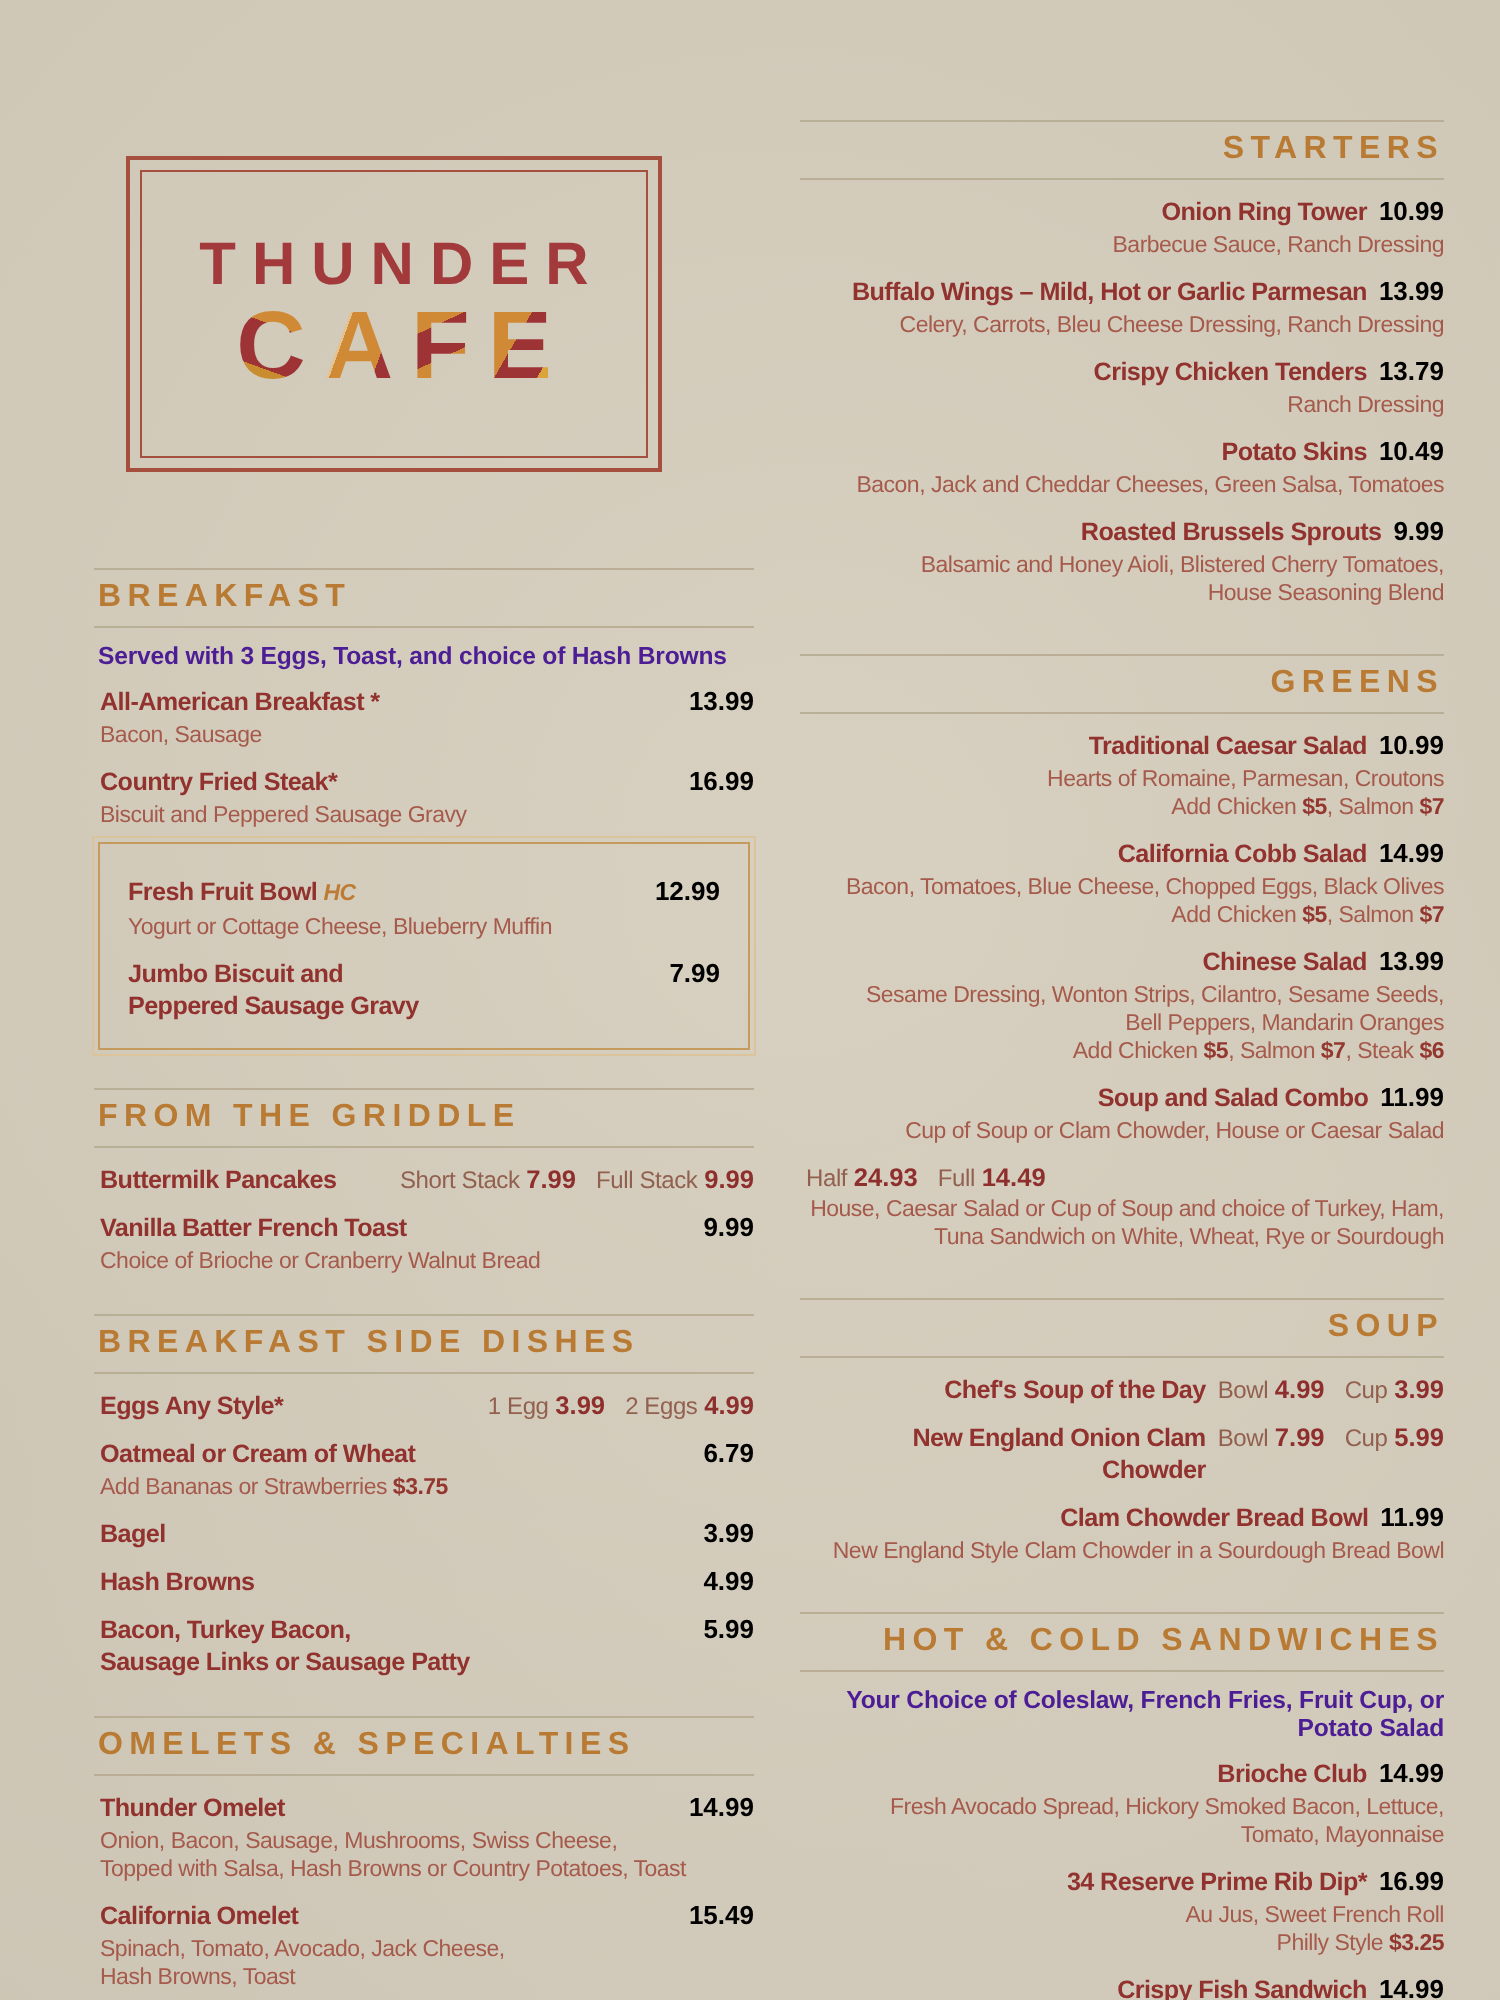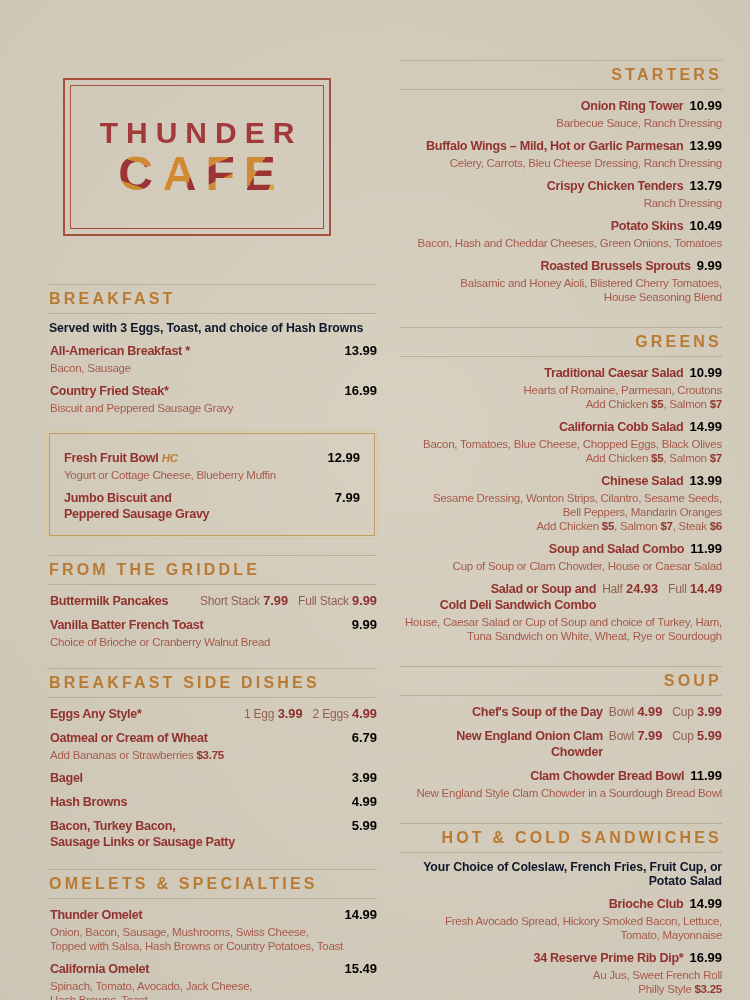--- a/index.html
+++ b/index.html
@@ -26,35 +26,35 @@
   .cl3{background-image:linear-gradient(120deg,#d08a35 38%,#9e3336 38% 68%,#daa33c 68%);}
   .cafe-letter{-webkit-text-fill-color:transparent;}
 
   
   .section{margin-top:19px;}
   #col-right .section{margin-top:23px;text-align:right;}
   #col-left .section.first{margin-top:48px;}
   #col-right .section.first{margin-top:0;}
   .rule{height:1px;background:#b5a98f;opacity:0.85;}
   .sec-title{font-size:16px;font-weight:bold;letter-spacing:3.2px;color:#b97a33;padding:5px 0 5px 2px;}
-  .sec-note{font-size:12.3px;font-weight:bold;color:#0f172a;margin:7px 0 0 2px;letter-spacing:-0.1px;}
+  .sec-note{font-size:12.3px;font-weight:bold;color:#4c1d95;margin:7px 0 0 2px;letter-spacing:-0.1px;}
 
   .item{margin-top:8px;padding-left:3px;}
   .row{display:flex;align-items:flex-start;}
   .name{flex:1;font-size:12.6px;font-weight:bold;line-height:16px;color:#92322f;letter-spacing:-0.3px;padding-right:6px;}
   .suffix{font-style:italic;font-weight:bold;color:#bd7c36;font-size:11.5px;}
   .price{font-size:13px;font-weight:bold;color:#000000;white-space:nowrap;}
   .pparts{white-space:nowrap;font-size:12px;}
   .plabel{color:#92604f;font-weight:normal;letter-spacing:-0.2px;}
   .pval{color:#8e2f2d;font-weight:bold;font-size:12.8px;}
   .pgroup + .pgroup{margin-left:10px;}
   .desc{font-size:11.5px;line-height:14px;color:#a65a4b;margin-top:2px;letter-spacing:-0.25px;}
   .desc b{color:#93372f;}
 
-  .box{border:1px solid #c49a5d;outline:1px solid #d9c49c;outline-offset:2px;margin:18px 2px 10px 2px;padding:8px 14px 13px 14px;}
+  .box{border:1px solid #c49a5d;outline:1px solid #d9c49c;outline-offset:2px;margin:6px 2px 10px 2px;padding:8px 14px 13px 14px;}
   .box .item{padding-left:0;}
 </style>
 </head>
 <body>
 
 <div class="col" id="col-left">
   <div class="logo-box">
     <div class="logo-inner">
       <div class="logo-line1">THUNDER</div>
       <div class="logo-line2" id="logo-cafe"><span class="cafe-letter cl0">C</span><span class="cafe-letter cl1">A</span><span class="cafe-letter cl2">F</span><span class="cafe-letter cl3">E</span></div>
@@ -194,21 +194,21 @@
           <span class="name">Crispy Chicken Tenders</span>
           <span class="price">13.79</span>
         </div>
         <div class="desc">Ranch Dressing</div>
       </div>
       <div class="item">
         <div class="row">
           <span class="name">Potato Skins</span>
           <span class="price">10.49</span>
         </div>
-        <div class="desc">Bacon, Hash and Cheddar Cheeses, Green Onions, Tomatoes</div>
+        <div class="desc">Bacon, Jack and Cheddar Cheeses, Green Salsa, Tomatoes</div>
       </div>
       <div class="item">
         <div class="row">
           <span class="name">Roasted Brussels Sprouts</span>
           <span class="price">9.99</span>
         </div>
         <div class="desc">Balsamic and Honey Aioli, Blistered Cherry Tomatoes,<br>House Seasoning Blend</div>
       </div>
     </div>
     <div class="section">
@@ -238,21 +238,20 @@
       </div>
       <div class="item">
         <div class="row">
           <span class="name">Soup and Salad Combo</span>
           <span class="price">11.99</span>
         </div>
         <div class="desc">Cup of Soup or Clam Chowder, House or Caesar Salad</div>
       </div>
       <div class="item">
         <div class="row">
-          <span class="name">Salad or Soup and<br>Cold Deli Sandwich Combo</span>
           <span class="pparts"><span class="pgroup"><span class="plabel">Half</span> <span class="pval">24.93</span></span><span class="pgroup"><span class="plabel">Full</span> <span class="pval">14.49</span></span></span>
         </div>
         <div class="desc">House, Caesar Salad or Cup of Soup and choice of Turkey, Ham,<br>Tuna Sandwich on White, Wheat, Rye or Sourdough</div>
       </div>
     </div>
     <div class="section">
       <div class="rule"></div>
       <div class="sec-title">SOUP</div>
       <div class="rule"></div>
       <div class="item">

